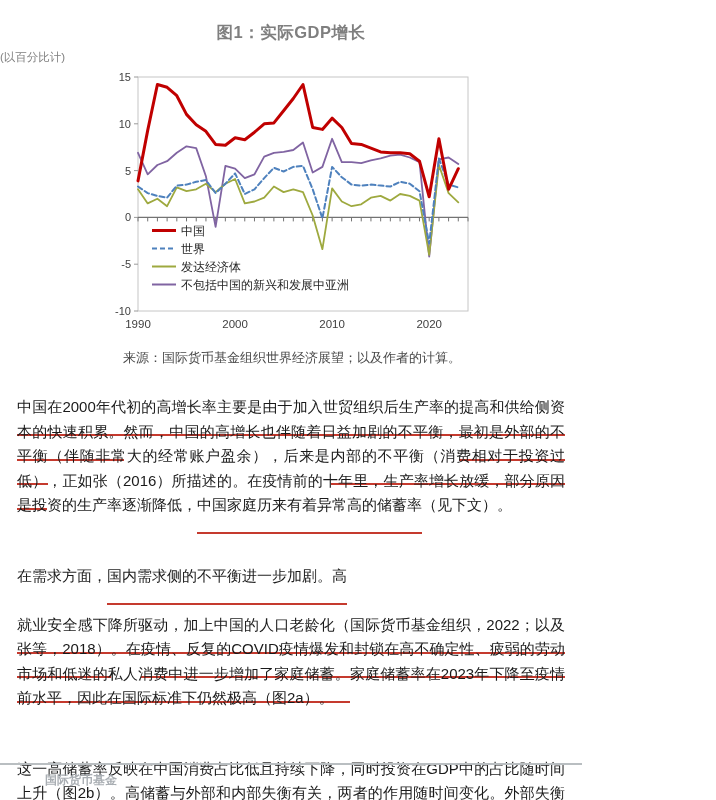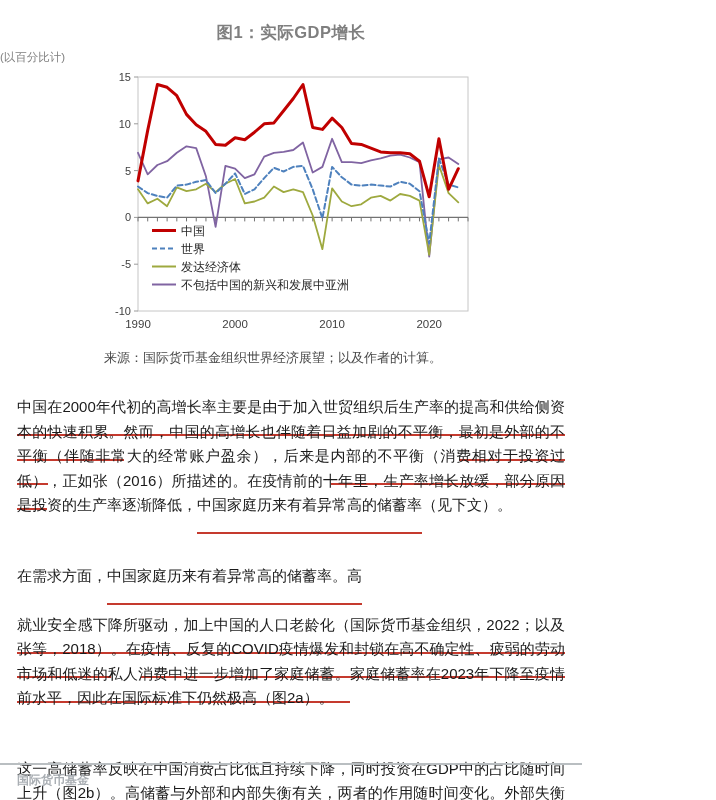--- a/index.html
+++ b/index.html
@@ -5,29 +5,29 @@
   html,body { margin:0; padding:0; background:#ffffff; }
   .page {
     position:relative; width:582px; height:800px; background:#ffffff;
     font-family:"Liberation Sans","DejaVu Sans",sans-serif; overflow:hidden;
   }
   .fig-title {
     padding-top:22px; text-align:center;
     font-size:16.5px; font-weight:bold; color:#7f7f7f; letter-spacing:0.5px;
   }
   .fig-subtitle { margin-top:6px; text-align:left; font-size:11.5px; color:#7f7f7f; }
-  .chart-box { width:378px; margin:6px auto 0 auto; }
+  .chart-box { width:378px; margin:6px auto 0 auto;text-align:center; }
   svg text { font-family:"Liberation Sans","DejaVu Sans",sans-serif; }
   .fig-source { margin:6px 0 0 2px; font-size:13px; color:#4a4a4a; }
   .body-text { margin:28px 17px 0 17px; font-size:15px; line-height:24.5px; color:#1a1a1a; }
   .body-text p.para { margin:0 0 46px 0; text-align:justify; }
   .u { border-bottom:2px solid #c53a2e; padding-bottom:19px; }
   .footer { position:absolute; left:0; right:0; bottom:0; }
   .footer-rule { border-top:2px solid #b9bec1; height:0; }
-  .footer-text { padding:7px 0 11px 17px; font-size:12px; font-weight:bold; color:#a9aeb3; }
+  .footer-text { padding:7px 0 11px 17px; font-size:12px; font-weight:bold; color:#a9aeb3;margin-left:28px; }
 </style>
 </head>
 <body>
 
 <div class="page">
 
   <div class="fig-title">图1：实际GDP增长</div>
   <div class="fig-subtitle">(以百分比计)</div>
 
   <div class="chart-box">
@@ -96,21 +96,21 @@
         <line x1="50" y1="195.504" x2="74" y2="195.504" stroke="#9EA93F" stroke-width="2"></line>
         <text x="79" y="200.004" font-size="12" fill="#262626">发达经济体</text>
         <line x1="50" y1="213.504" x2="74" y2="213.504" stroke="#8064A2" stroke-width="2"></line>
         <text x="79" y="218.004" font-size="12" fill="#262626">不包括中国的新兴和发展中亚洲</text>
       </svg>
     <div class="fig-source">来源：国际货币基金组织世界经济展望；以及作者的计算。</div>
   </div>
 
   <div class="body-text" id="body-text">
       <p class="para"><span class="u">中国在2000年代初的高增长率主要是由于加入世贸组织后生产率的提高和供给侧资本的快速积累。</span><span>然而，中国的高增长也伴随着日益加剧的不平衡，</span><span class="u">最初是外部的不平衡</span><span>（伴随非常大的经常账户盈余），后来是</span><span class="u">内部的不平衡（消费相对于投资过低）</span><span>，正如张（2016）所描述的。在疫情前的十年里，生产率增长放缓，部分原因是投资的生产率逐渐降低，</span><span class="u">中国家庭历来有着异常高的储蓄率</span><span>（见下文）。</span></p>
-      <p class="para"><span>在需求方面，</span><span class="u">中国家庭历来有着异常高的储蓄率。高</span><br><br><span class="u">就业安全感下降所驱动，加上中国的人口老龄化（国际货币基金组织，2022；以及张等，2018）</span><span>。在</span><span class="u">疫情、反复的COVID疫情爆发和封锁在高不确定性、疲弱的劳动市场和低迷的私人消费中进一步增加了家庭储蓄。</span><span>家庭储蓄率在2023年下降至疫情前水平，因此在国际标准下仍然极高（图2a）。</span></p>
+      <p class="para"><span>在需求方面，</span><span class="u">国内需求侧的不平衡进一步加剧。高</span><br><br><span class="u">就业安全感下降所驱动，加上中国的人口老龄化（国际货币基金组织，2022；以及张等，2018）</span><span>。在</span><span class="u">疫情、反复的COVID疫情爆发和封锁在高不确定性、疲弱的劳动市场和低迷的私人消费中进一步增加了家庭储蓄。</span><span>家庭储蓄率在2023年下降至疫情前水平，因此在国际标准下仍然极高（图2a）。</span></p>
       <p class="para"><span>这一高储蓄率反映在中国消费占比低且持续下降，同时投资在GDP中的占比随时间上升（图2b）。高储蓄与外部和内部失衡有关，两者的作用随时间变化。外部失衡随着时间的推移而减少，当前</span></p>
     </div>
 
   <div class="footer">
     <div class="footer-rule"></div>
     <div class="footer-text">国际货币基金</div>
   </div>
 
 </div>
 

